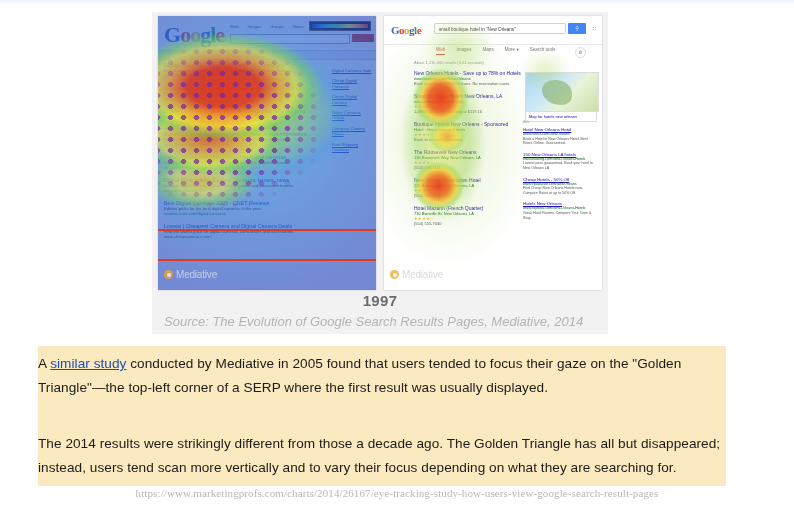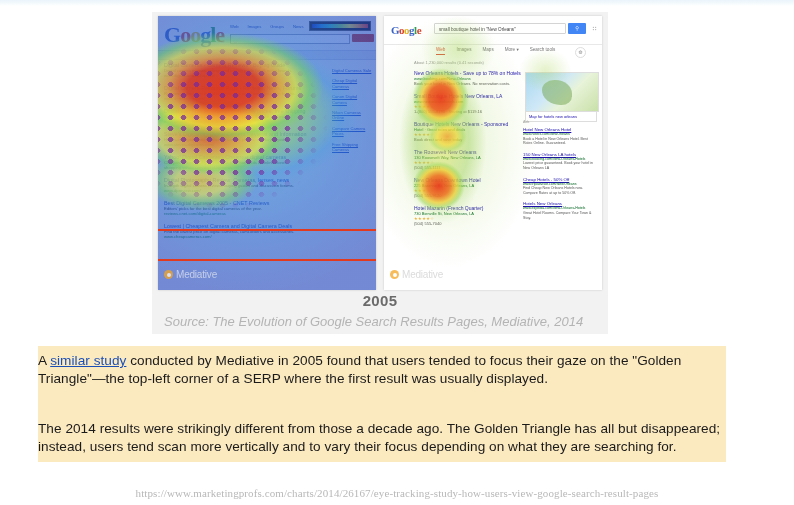--- a/index.html
+++ b/index.html
@@ -337,21 +337,21 @@
     left: 38px;
     top: 346px;
     width: 688px;
     background: #fbe9bf;
     padding: 6px 0 6px 0;
     box-sizing: border-box;
   }
   .prose p {
     margin: 0 0 17px 0;
     font-size: 13.6px;
-    line-height: 18px;
+    line-height: 24px;
     color: #1b1b1b;
     letter-spacing: 0.05px;
   }
   .prose p:last-child { margin-bottom: 0; margin-top: 32px; }
   .prose a {
     color: #1b4fb8;
     text-decoration: underline;
   }
 
   
@@ -551,21 +551,21 @@
       <div class="heat heat14"></div>
 
       <div class="wm">
         <span class="dot"></span>
         <span class="txt" style="color:#cfcfcf">Mediative</span>
       </div>
     </div>
   </div>
 
   <div class="years">
-    <div class="y">2005</div>
+    <div class="y">1997</div>
   </div>
 
   <div class="fig-source">Source: The Evolution of Google Search Results Pages, Mediative, 2014</div>
 </div>
 
 <div class="prose">
   <p><span>A </span><a href="#">similar study</a><span> conducted by Mediative in 2005  found that users tended to focus their gaze on the "Golden Triangle"—the top-left corner of a SERP where the first result was usually displayed.</span></p>
   <p>The 2014 results were strikingly different from those a decade ago. The Golden Triangle has all but disappeared; instead, users tend scan more vertically and to vary their focus depending on what they are searching for.</p>
 </div>
 

